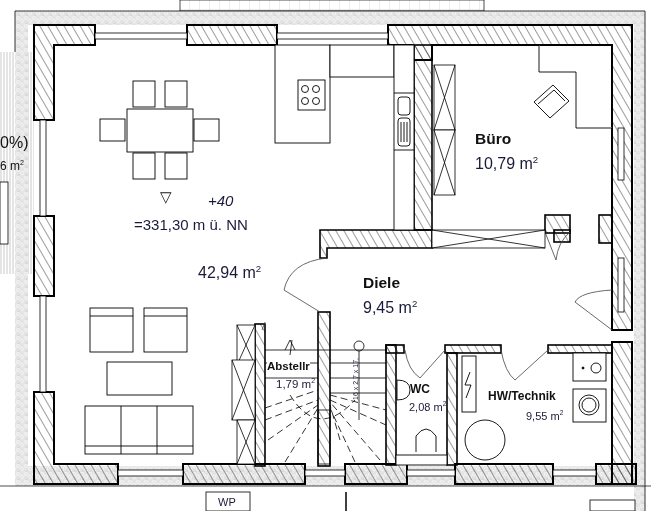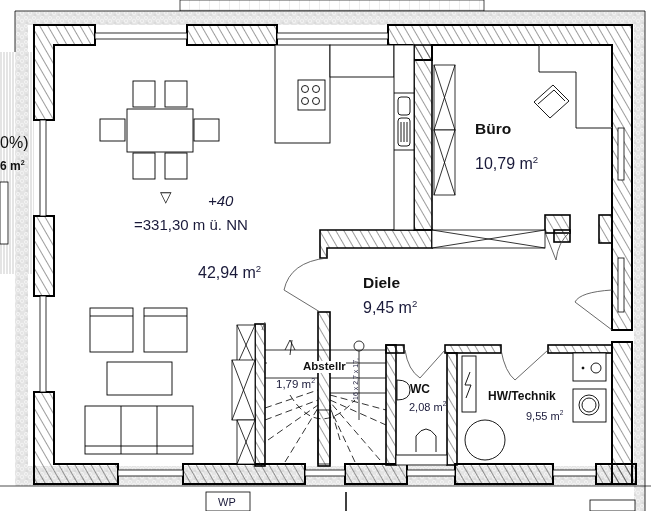--- a/index.html
+++ b/index.html
@@ -213,35 +213,35 @@
   </g>
 
   <g fill="#fff" stroke="#000" stroke-width="0.8">
     <rect x="206" y="492" width="44" height="19"></rect>
     <line x1="346" y1="492" x2="346" y2="511" stroke-width="1.5"></line>
     <rect x="590" y="500" width="45" height="11"></rect>
   </g>
 </svg>
 
 <div class="lbl" style="left:0;top:135px;font-size:16px;"><span>0%)</span></div>
-<div class="lbl room-area" style="left:0;top:160px;font-size:12px;font-weight:bold;"><span>6 m</span><sup>2</sup></div>
+<div class="lbl room-area" style="left:0;top:160px;font-size:12px;"><span>6 m</span><sup>2</sup></div>
 
 <div class="lbl" style="left:160px;top:189px;font-size:15px;">▽</div>
 <div class="lbl blue" style="left:208px;top:193px;font-size:15px;font-style:italic;">+40</div>
 <div class="lbl blue" style="left:134px;top:217px;font-size:15px;">=331,30 m ü. NN</div>
 
 <div class="lbl room-area blue" style="left:198px;top:265px;font-size:16px;"><span>42,94</span> <span>m</span><sup>2</sup></div>
 
-<div class="lbl room-name" style="left:475px;top:121px;font-size:15.5px;">Büro</div>
+<div class="lbl room-name" style="left:475px;top:131px;font-size:15.5px;">Büro</div>
 <div class="lbl room-area blue" style="left:475px;top:156px;font-size:16px;"><span>10,79</span> <span>m</span><sup>2</sup></div>
 
 <div class="lbl room-name" style="left:363px;top:275px;font-size:15.5px;">Diele</div>
 <div class="lbl room-area blue" style="left:363px;top:300px;font-size:16px;"><span>9,45</span> <span>m</span><sup>2</sup></div>
 
-<div class="lbl room-name" style="left:267px;top:361px;font-size:11.5px;background:#fff;padding-left:36px;">Abstellr</div>
+<div class="lbl room-name" style="left:267px;top:361px;font-size:11.5px;background:#fff;">Abstellr</div>
 <div class="lbl room-area blue" style="left:276px;top:379px;font-size:11.5px;"><span>1,79</span> <span>m</span><sup>2</sup></div>
 
 <div class="lbl room-name" style="left:410px;top:383px;font-size:12px;">WC</div>
 <div class="lbl room-area blue" style="left:409px;top:402px;font-size:11px;"><span>2,08</span> <span>m</span><sup>2</sup></div>
 
 <div class="lbl room-name" style="left:488px;top:390px;font-size:12px;">HW/Technik</div>
 <div class="lbl room-area blue" style="left:526px;top:411px;font-size:11px;"><span>9,55</span> <span>m</span><sup>2</sup></div>
 
 <div class="lbl blue" style="left:352px;top:400px;font-size:7px;transform:rotate(-90deg);transform-origin:left top;">16 x 2,7 x 17,</div>
 

